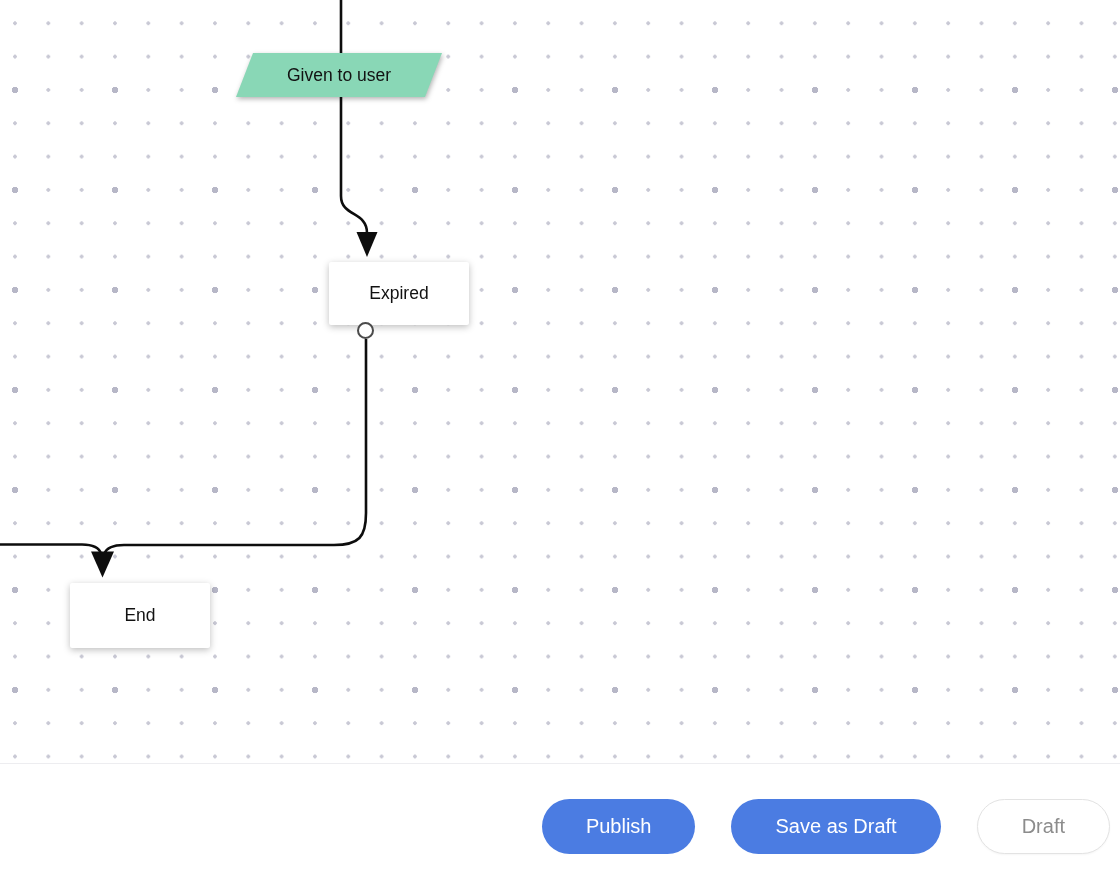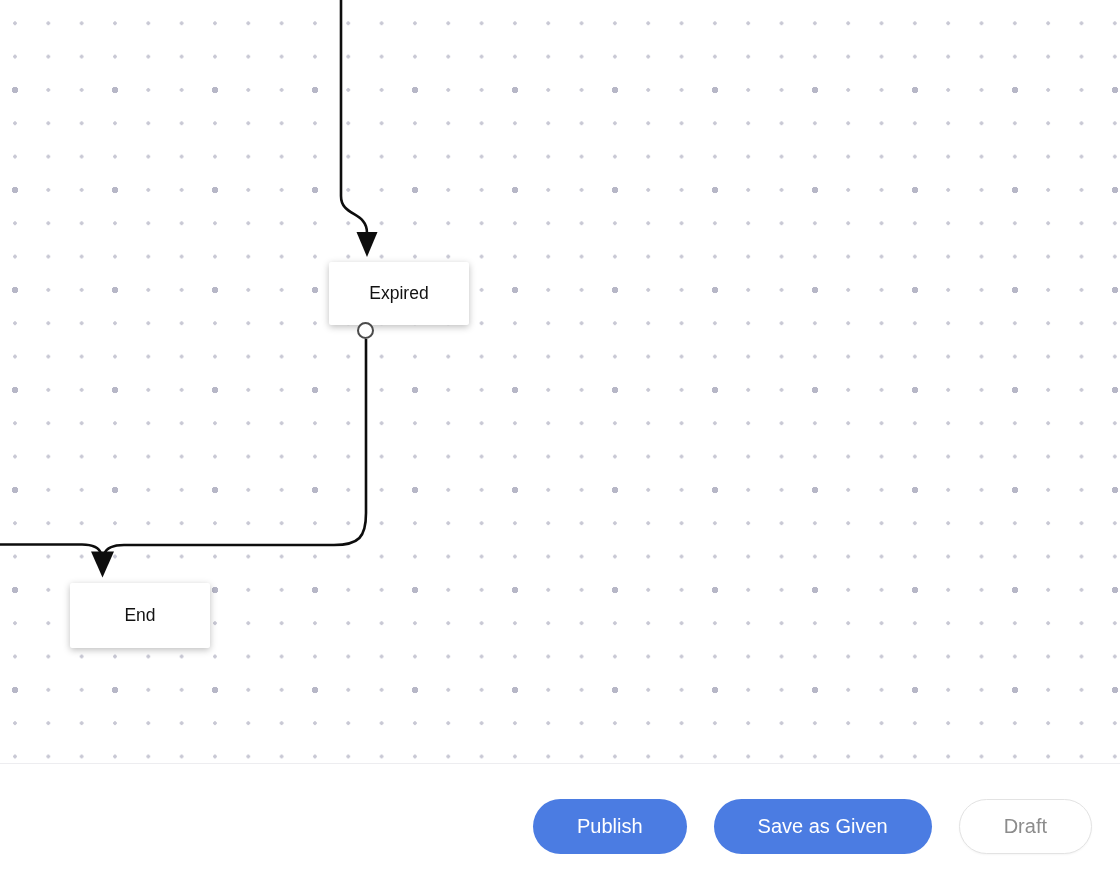--- a/index.html
+++ b/index.html
@@ -52,21 +52,21 @@
     border:2px solid #4b4b4b;border-radius:50%;background:#ffffff;
   }
 
   
   .footer{
     width:1120px;height:109px;
     background:#ffffff;
     border-top:1px solid #ededf0;
     box-shadow:0 -2px 5px rgba(0,0,0,0.03);
     display:flex;align-items:flex-start;justify-content:flex-end;
-    gap:27px;padding:35px 28px 0 0;
+    gap:36px;padding:35px 10px 0 0;
   }
   .btn{
     height:55px;border-radius:28px;border:none;cursor:pointer;
     font-family:"Liberation Sans", sans-serif;font-size:20px;
     display:inline-flex;align-items:center;justify-content:center;
     padding:0 44px;
   }
   .btn-primary{background:var(--primary-button);color:#ffffff;}
   .btn-secondary{
     background:#ffffff;color:#8c8c8c;
@@ -83,30 +83,35 @@
 
     <path d="M341 0 V196 C341 217 367 211 367 233" fill="none" stroke="#0d0d0d" stroke-width="2.6"></path>
     <polygon points="356.5,232 377.5,232 367,257" fill="#0d0d0d"></polygon>
 
     <path d="M366 339 V513 C366 537 359 545 334 545 H124 C112 545 106 549 104.2 554" fill="none" stroke="#0d0d0d" stroke-width="2.6"></path>
 
     <path d="M0 544.5 H82 C94 544.5 99.5 548.5 101.2 554" fill="none" stroke="#0d0d0d" stroke-width="2.6"></path>
     <polygon points="91,551.5 114,551.5 102.5,577.5" fill="#0d0d0d"></polygon>
   </svg>
 
+  <div class="para-wrap">
+    <div class="parallelogram">
+      <span>Given to user</span>
+    </div>
+  </div>
 
   <div class="node node-expired">
     <span>Expired</span>
   </div>
 
   <div class="connector"></div>
 
   <div class="node node-end">
     <span>End</span>
   </div>
 
 </div>
 
 <div class="footer">
   <button class="btn btn-primary">Publish</button>
-  <button class="btn btn-primary">Save as Given</button>
+  <button class="btn btn-primary">Save as Draft</button>
   <button class="btn btn-secondary">Draft</button>
 </div>
 
 </body></html>

